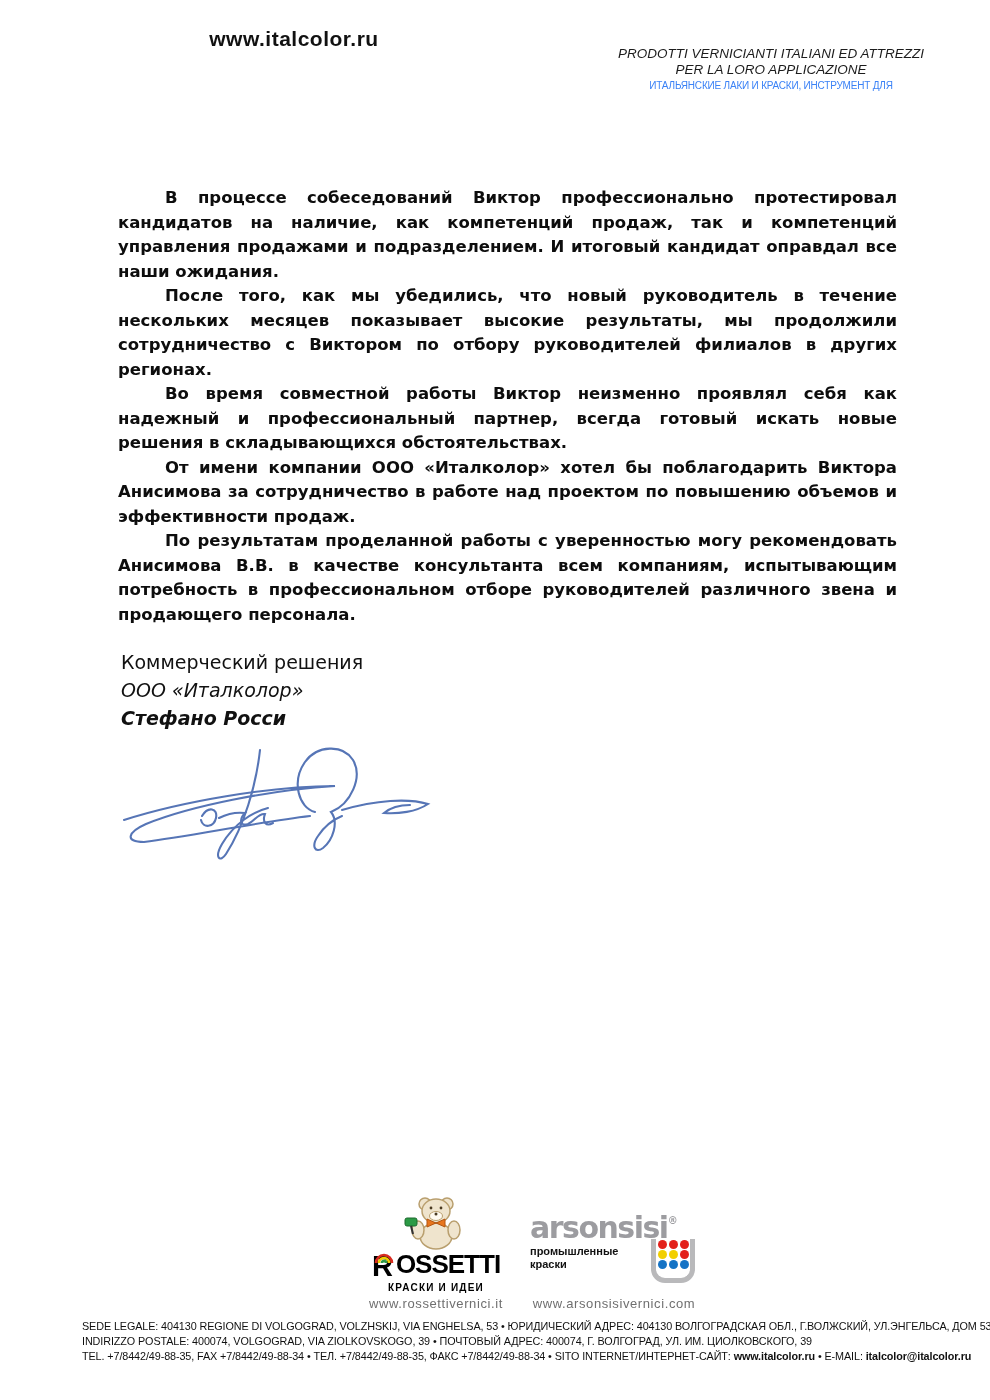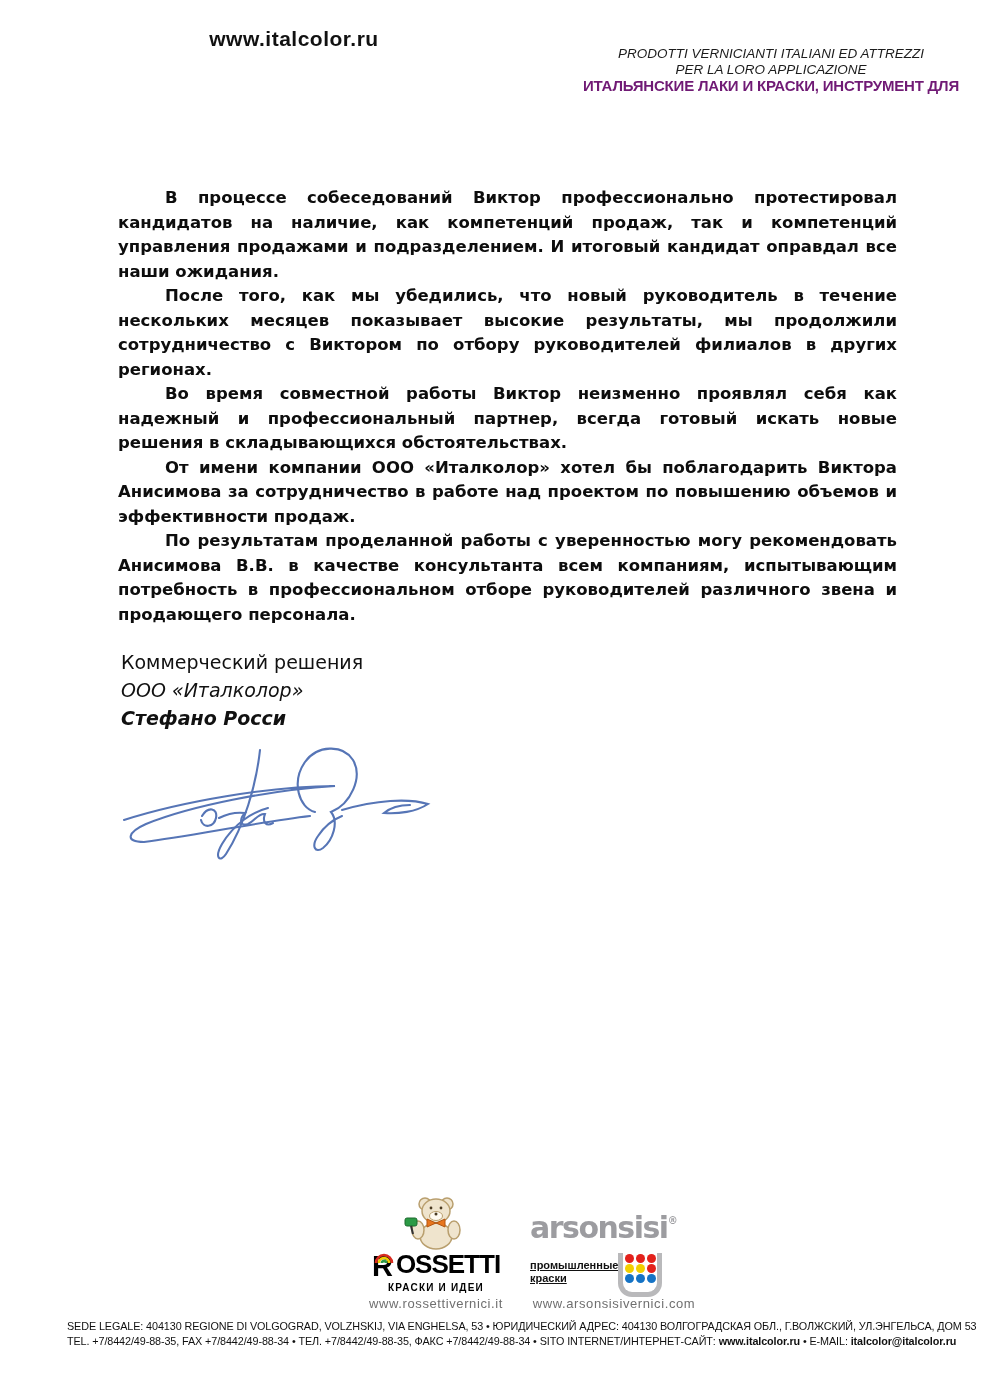--- a/index.html
+++ b/index.html
@@ -11,21 +11,21 @@
   .logo{display:flex;align-items:flex-start;}
   .logo-i{display:flex;flex-direction:column;align-items:center;margin:2px 7px 0 4px;}
   .logo-i .dot{width:31px;height:31px;border-radius:50%;background:#e02227;}
   .logo-i .stem{width:27px;height:52px;background:#1f9a4a;border-radius:2px;margin-top:5px;}
   .logo-rest{font-family:"DejaVu Sans",sans-serif;font-weight:bold;color:#1580c8;
              font-size:79px;line-height:88px;letter-spacing:-5px;}
   .logo-url{text-align:center;font-weight:bold;font-size:21px;margin-top:1px;letter-spacing:0.5px;}
 
   .taglines{position:absolute;left:572px;top:46px;width:398px;text-align:center;}
   .tg-it{font-style:italic;font-size:13.5px;line-height:16px;color:#1c1c1c;}
-  .tg-ru{font-weight:bold;font-size:15px;line-height:16px;letter-spacing:-0.2px;color:#701a75;}
+  .tg-ru{font-weight:normal;font-size:10px;line-height:16px;letter-spacing:-0.2px;color:#3b82f6;}
 
   
   .letter{position:absolute;left:118px;top:186px;width:779px;
           font-family:"DejaVu Sans",sans-serif;font-size:16.5px;line-height:24.5px;
           text-align:justify;color:#0d0d0d;}
   .letter p{margin:0;text-indent:47px;font-weight:bold;}
 
   
   .sig-block{position:absolute;left:121px;top:648px;font-family:"DejaVu Sans",sans-serif;}
   .sig-title{font-size:19px;line-height:28px;}
@@ -41,33 +41,33 @@
   .rossetti-tag{font-weight:bold;font-size:10px;letter-spacing:1.2px;margin-top:4px;color:#000;}
   .partner-site{position:absolute;top:1296px;width:180px;text-align:center;
                 font-size:13px;color:#6f6f6f;letter-spacing:0.6px;}
   .site-rossetti{left:346px;}
   .site-arsonsisi{left:524px;}
 
   .arsonsisi{position:absolute;left:530px;top:1207px;width:165px;}
   .ars-name{font-family:"DejaVu Sans",sans-serif;font-weight:bold;color:#9c9ca0;
             font-size:30px;line-height:28px;letter-spacing:-1.5px;}
   .ars-reg{font-size:10px;vertical-align:14px;color:#9c9ca0;font-weight:bold;letter-spacing:0;}
-  .ars-row{display:flex;align-items:flex-start;margin-top:17px;text-decoration:underline;}
+  .ars-row{display:flex;justify-content:space-between;align-items:flex-start;margin-top:3px;}
   .ars-tag{font-weight:bold;font-size:11px;line-height:13px;color:#111;}
   .ars-badge{width:34px;height:38px;border:5px solid #b9b9bb;border-top:none;
              border-radius:0 0 14px 14px;display:flex;flex-direction:column;
              justify-content:flex-start;align-items:center;gap:1px;padding-top:1px;margin-top:-6px;}
   .ars-dotrow{display:flex;gap:2px;}
   .ars-dot{width:9px;height:9px;border-radius:50%;}
   .d-red{background:#e3211b;} .d-yellow{background:#f2cf00;} .d-blue{background:#1573c5;}
 
   
   .footer{position:absolute;left:67px;top:1319px;width:900px;
           font-size:10.8px;line-height:15px;color:#101010;letter-spacing:-0.1px;}
-  .footer div{white-space:nowrap;}
+  .footer div{white-space:nowrap;margin-left:15px;}
   .fb{font-weight:bold;}
 </style>
 </head>
 <body>
 
 <div class="page">
 
   <div class="logo-block">
     <div class="logo-url">www.italcolor.ru</div>
   </div>
@@ -154,16 +154,17 @@
             <span class="ars-dot d-blue"></span>
             <span class="ars-dot d-blue"></span>
         </div>
       </div>
     </div>
   </div>
   <div class="partner-site site-arsonsisi">www.arsonsisivernici.com</div>
 
   <div class="footer">
     <div>SEDE LEGALE: 404130 REGIONE DI VOLGOGRAD, VOLZHSKIJ, VIA ENGHELSA, 53  •  ЮРИДИЧЕСКИЙ АДРЕС: 404130 ВОЛГОГРАДСКАЯ ОБЛ., Г.ВОЛЖСКИЙ, УЛ.ЭНГЕЛЬСА, ДОМ 53</div>
+    <div>INDIRIZZO POSTALE: 400074, VOLGOGRAD, VIA ZIOLKOVSKOGO, 39  •  ПОЧТОВЫЙ АДРЕС: 400074, Г. ВОЛГОГРАД, УЛ. ИМ. ЦИОЛКОВСКОГО, 39</div>
     <div><span>TEL. +7/8442/49-88-35,    FAX +7/8442/49-88-34  •  ТЕЛ. +7/8442/49-88-35, ФАКС +7/8442/49-88-34  •  SITO INTERNET/ИНТЕРНЕТ-САЙТ: </span><span class="fb">www.italcolor.ru</span><span>  •  E-MAIL: </span><span class="fb">italcolor@italcolor.ru</span></div>
   </div>
 
 </div>
 
 </body></html>

